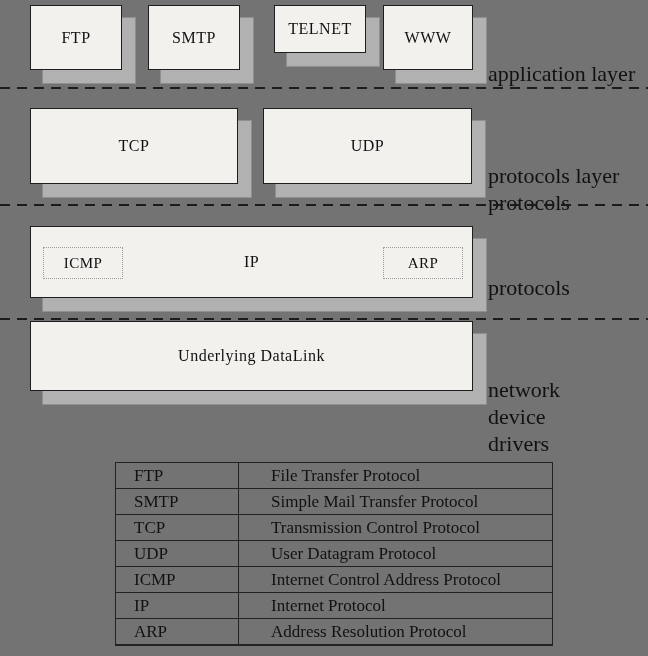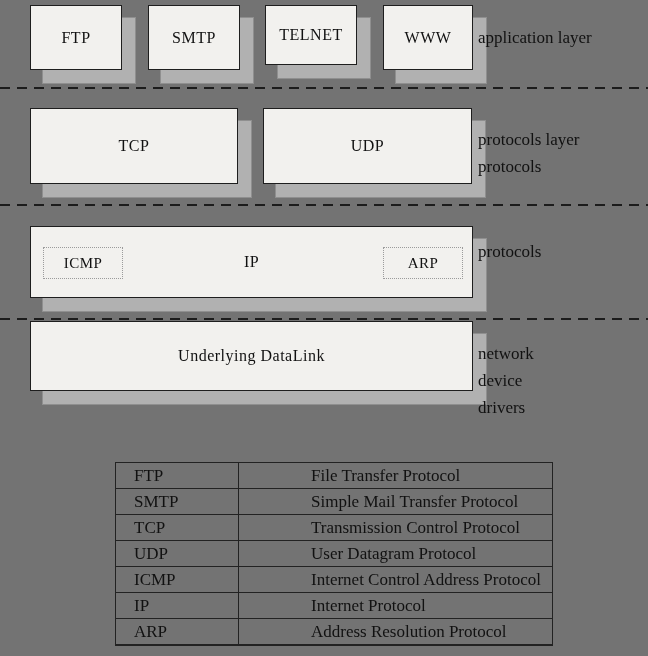--- a/index.html
+++ b/index.html
@@ -48,53 +48,54 @@
     left: 0;
     width: 648px;
     height: 2px;
     background: repeating-linear-gradient(90deg,
       #1c1c1c 0px, #1c1c1c 10px,
       transparent 10px, transparent 17px);
   }
   
   .side {
     position: absolute;
-    left: 478px;
-    font-size: 17px;
+    left: 488px;
+    font-size: 22px;
     line-height: 27px;
     white-space: nowrap;
+    margin-top: 36px;
   }
   .side span { display: block; }
   
   .legend {
     position: absolute;
     left: 115px;
     top: 462px;
     width: 438px;
     border-collapse: collapse;
     font-size: 17px;
   }
   .legend td {
     border: 1px solid #222;
     height: 25px;
     padding: 0;
     vertical-align: middle;
   }
   .legend td.abbr  { width: 104px; padding-left: 18px; }
-  .legend td.full  { padding-left: 72px; }
+  .legend td.full  { padding-left: 32px; }
   .legend { border: 1px solid #222; border-bottom-width: 2px; }
 </style>
 </head>
 <body>
 
 <div class="stage">
 
   <div class="box" style="left:30px;  top:5px; width:92px; height:65px">FTP</div>
   <div class="box" style="left:148px; top:5px; width:92px; height:65px">SMTP</div>
-  <div class="box" style="left:265px; top:5px; width:92px; height:60px">TELNET</div>
+  <div class="box" style="left:274px; top:5px; width:92px; height:48px">TELNET</div>
   <div class="box" style="left:383px; top:5px; width:90px; height:65px">WWW</div>
   <div class="side" style="top:24px">
     <span>application layer</span>
   </div>
   <div class="sep" style="top:87px"></div>
 
   <div class="box" style="left:30px;  top:108px; width:208px; height:76px">TCP</div>
   <div class="box" style="left:263px; top:108px; width:209px; height:76px">UDP</div>
   <div class="side" style="top:126px">
     <span>protocols layer</span>

